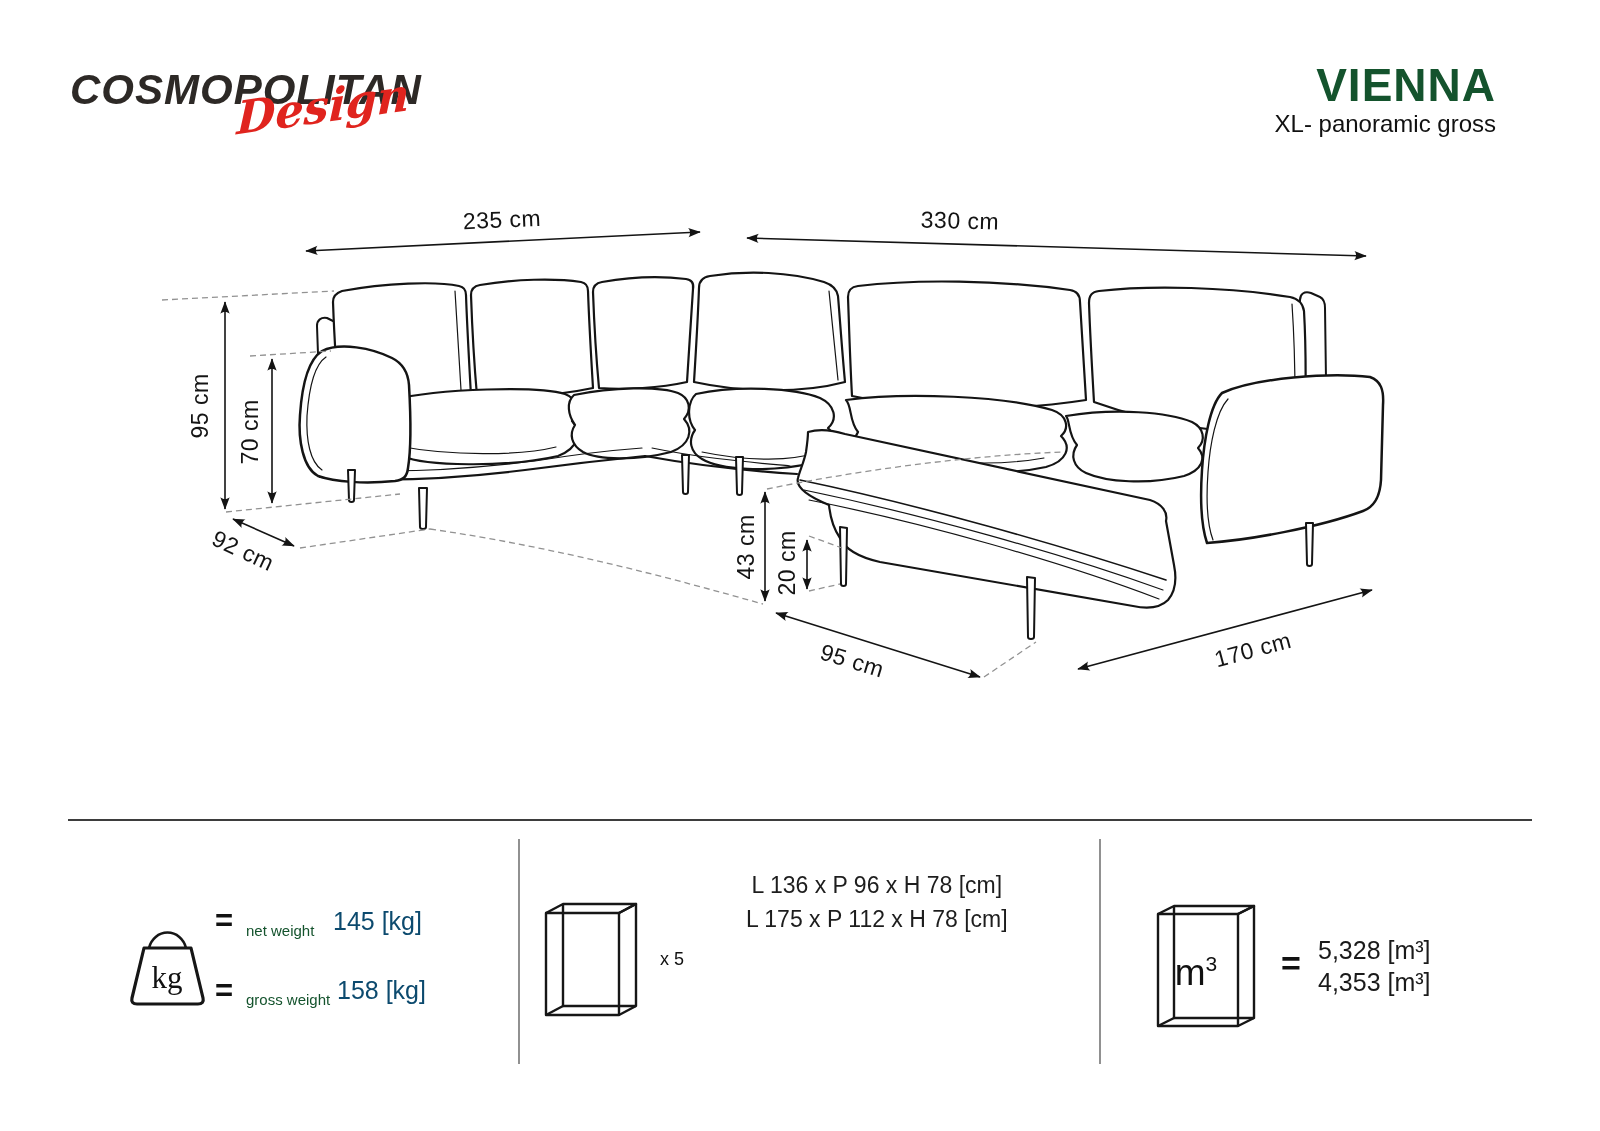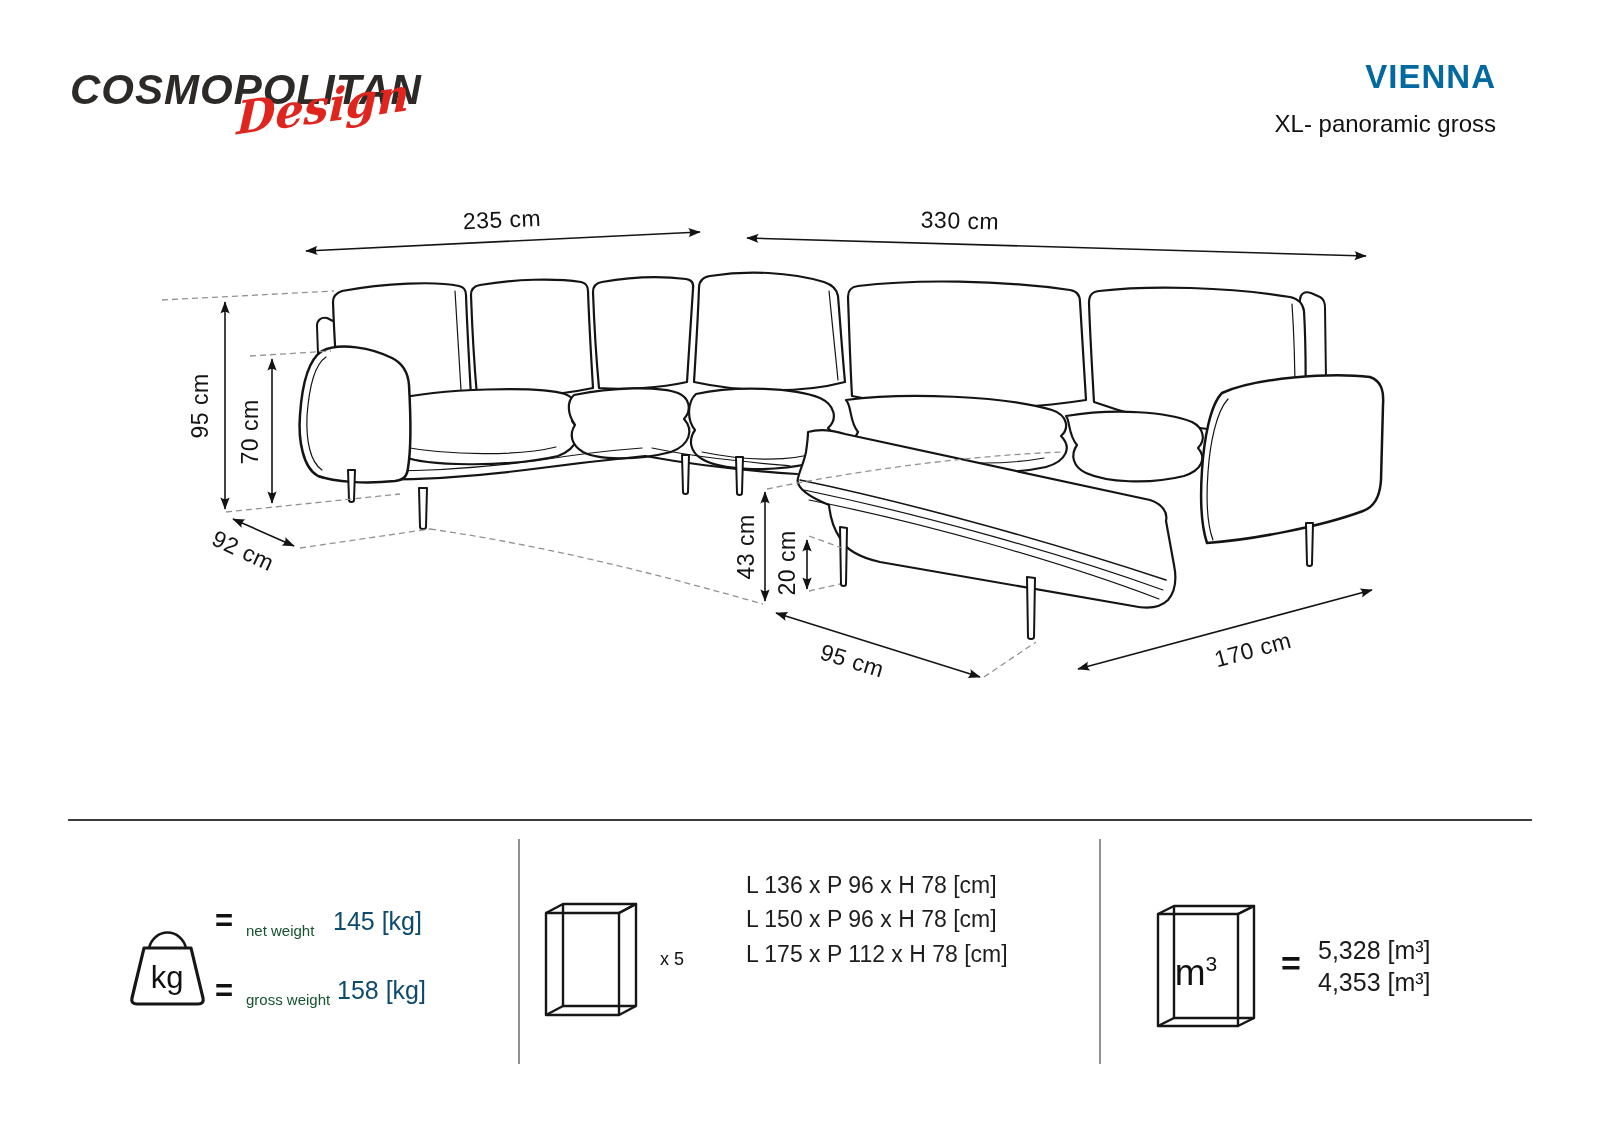--- a/index.html
+++ b/index.html
@@ -29,48 +29,48 @@
   .brand-script{
     position:absolute;left:236px;top:80px;
     font-family:"DejaVu Serif", serif;
     font-style:italic;font-weight:600;
     font-size:45px;color:#e0241e;
     transform:rotate(-8deg) skewX(-10deg);
     white-space:nowrap;
   }
   .product-name{
     position:absolute;right:104px;top:58px;
-    font-size:33px;font-weight:700;letter-spacing:1px;
-    color:#0369a1;white-space:nowrap;
+    font-size:46px;font-weight:700;letter-spacing:1px;
+    color:#14532d;white-space:nowrap;
   }
   .product-subtitle{
     position:absolute;right:104px;top:110px;
     font-size:24px;color:#111;white-space:nowrap;
   }
   .eq{
     position:absolute;font-weight:700;font-size:31px;
     transform:translate(-50%,-50%);color:#111;
   }
   .small-label{position:absolute;font-size:15px;color:#14532d;white-space:nowrap;}
   .value-text{position:absolute;font-size:25px;color:#0c4a6e;white-space:nowrap;}
   .kg-symbol{
     position:absolute;left:167px;top:978px;
     transform:translate(-50%,-50%);
-    font-size:31px;color:#111;
+    font-size:31px;color:#111;font-family:Liberation Serif, serif;
   }
   .pkg-mult{
     position:absolute;left:672px;top:959px;
     transform:translate(-50%,-50%);
     font-size:18px;color:#111;white-space:nowrap;
   }
   .pkg-list{
     position:absolute;left:746px;top:868px;
     font-size:23px;color:#1d1d1d;
   }
-  .pkg-list div{height:34.4px;line-height:34.4px;white-space:nowrap;}
+  .pkg-list div{height:34.4px;line-height:34.4px;white-space:nowrap;text-align:center;}
   .m3-symbol{
     position:absolute;left:1196px;top:973px;
     transform:translate(-50%,-50%);
     font-size:37px;color:#111;white-space:nowrap;
   }
   .m3-symbol sup{font-size:21px;vertical-align:14px;}
   .vol-values{position:absolute;left:1318px;top:934px;font-size:25px;color:#1a1a1a;}
   .vol-values div{height:32px;line-height:32px;white-space:nowrap;}
 </style>
 </head>
@@ -205,21 +205,20 @@
 <div class="eq" style="left:224px;top:921px">=</div>
 <div class="small-label" style="left:246px;top:922px">net weight</div>
 <div class="value-text" style="left:333px;top:907px">145 [kg]</div>
 <div class="eq" style="left:224px;top:991px">=</div>
 <div class="small-label" style="left:246px;top:991px">gross weight</div>
 <div class="value-text" style="left:337px;top:976px">158 [kg]</div>
 
 <div class="pkg-mult">x 5</div>
 <div class="pkg-list">
   <div>L 136 x P 96 x H 78 [cm]</div>
-  <div>L 150 x P 96 x H 78 [cm]</div>
   <div>L 175 x P 112 x H 78 [cm]</div>
 </div>
 
 <div class="m3-symbol"><span>m</span><sup>3</sup></div>
 <div class="eq" style="left:1291px;top:963px;font-size:34px">=</div>
 <div class="vol-values">
   <div>5,328 [m³]</div>
   <div>4,353 [m³]</div>
 </div>
 

